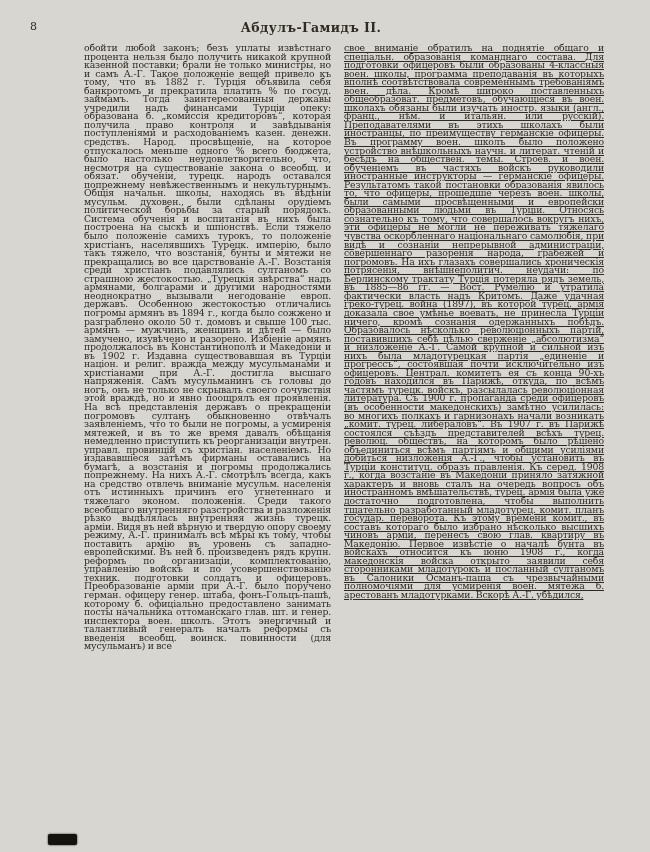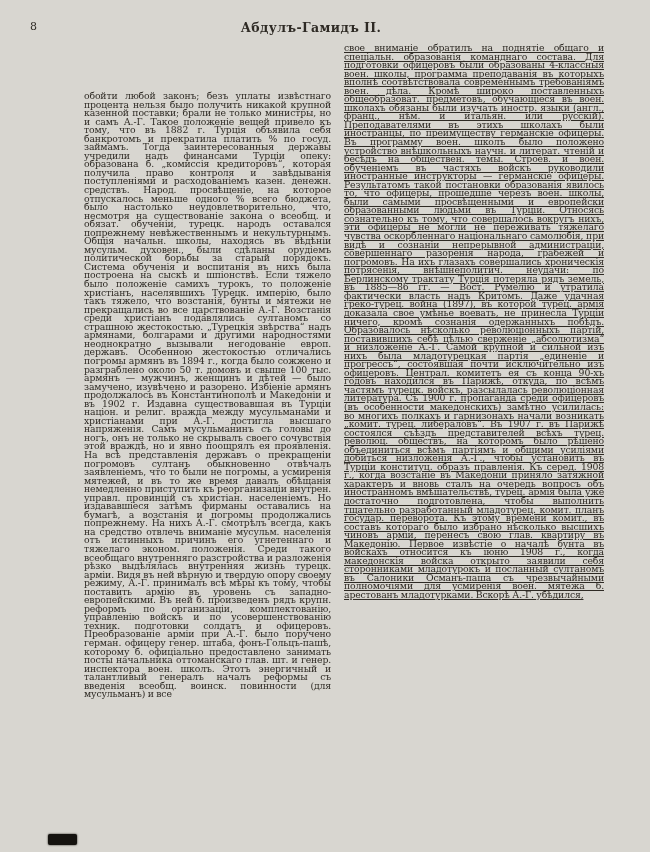--- a/index.html
+++ b/index.html
@@ -49,21 +49,21 @@
     display: flex;
     gap: 13px;
   }
   .column {
     text-align: justify;
     font-size: 9.3px;
     line-height: 8.55px;
     letter-spacing: -0.15px;
     word-spacing: -0.3px;
   }
-  .column.left  { width: 247px; margin-top: 48px; }
+  .column.left  { width: 247px; }
   .column.right { width: 260px; text-decoration: underline; }
   .scan-artifact {
     position: absolute;
     left: 48px;
     top: 834px;
     width: 29px;
     height: 11px;
     background: #15130f;
     border-radius: 2px;
     box-shadow: 0 0 2px #15130f;

